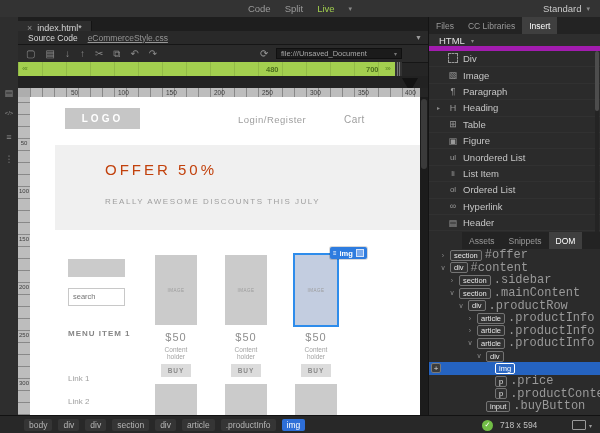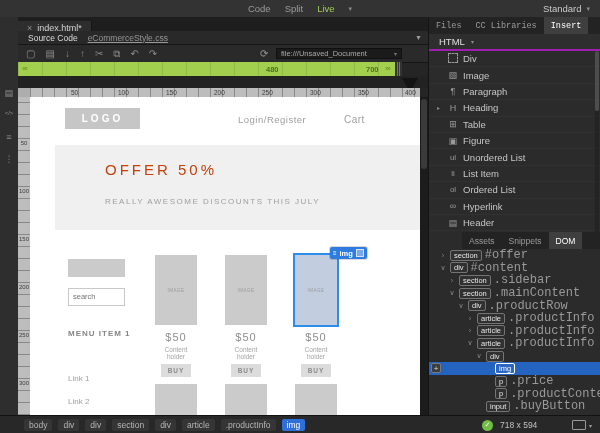--- a/index.html
+++ b/index.html
@@ -85,24 +85,24 @@
   .edit-badge{position:absolute;left:300px;top:150px;height:12px;display:flex;align-items:center;gap:3px;
               background:#2e7cdf;border-radius:2px;padding:0 3px;box-shadow:0 0 0 1px rgba(0,0,0,0.15);}
   .b-menu{color:#fff;font-size:6px;}
   .b-tag{color:#fff;font-size:7.5px;font-weight:bold;}
   .b-sq{width:8px;height:8px;background:#79a9ec;border:1px solid #d5e4fa;box-sizing:border-box;}
   .scrollstrip{position:absolute;left:420px;top:97px;width:8px;height:318px;background:#1c1c1c;}
   .scrollthumb{position:absolute;left:1px;top:2px;width:6px;height:70px;background:#3a3a3a;border-radius:3px;}
 
   
   .rpanel{position:absolute;left:428px;top:17px;width:172px;height:398px;background:#2b2b2b;border-left:1px solid #141414;box-sizing:border-box;}
-  .ptabs{position:absolute;left:0;top:0;width:172px;height:17px;background:#232323;display:flex;font-family:Liberation Mono, monospace;}
+  .ptabs{position:absolute;left:0;top:0;width:172px;height:17px;background:#232323;display:flex;}
   .ptab{display:flex;align-items:center;padding:0 7px;font-size:8.5px;color:#9a9a9a;height:17px;}
   .ptab.active{background:#3f3f3f;color:#fff;}
-  .cat{position:absolute;left:0;top:17px;width:172px;height:17px;background:#2e2e2e;border-bottom:2px solid #a21caf;
+  .cat{position:absolute;left:0;top:17px;width:172px;height:17px;background:#2e2e2e;border-bottom:5px solid #a21caf;
        display:flex;align-items:center;padding-left:10px;gap:6px;box-sizing:border-box;}
   .cat .c-l{font-size:9.5px;color:#e0e0e0;}
   .cat .c-c{font-size:6px;color:#8a8a8a;}
   .ins-list{position:absolute;left:0;top:34px;width:172px;}
   .ins-item{height:16.4px;display:flex;align-items:center;padding-left:8px;border-bottom:1px solid #313131;box-sizing:border-box;}
   .ins-exp{width:6px;color:#888;font-size:6px;}
   .ins-icon{width:20px;text-align:center;color:#9a9a9a;font-size:9px;}
   .ins-icon .div-shape{display:inline-block;width:8px;height:8px;border:1px dashed #9a9a9a;}
   .ins-label{color:#c6c6c6;font-size:9.5px;}
   .ins-scroll{position:absolute;right:1px;top:34px;width:4px;height:181px;background:#242424;}

